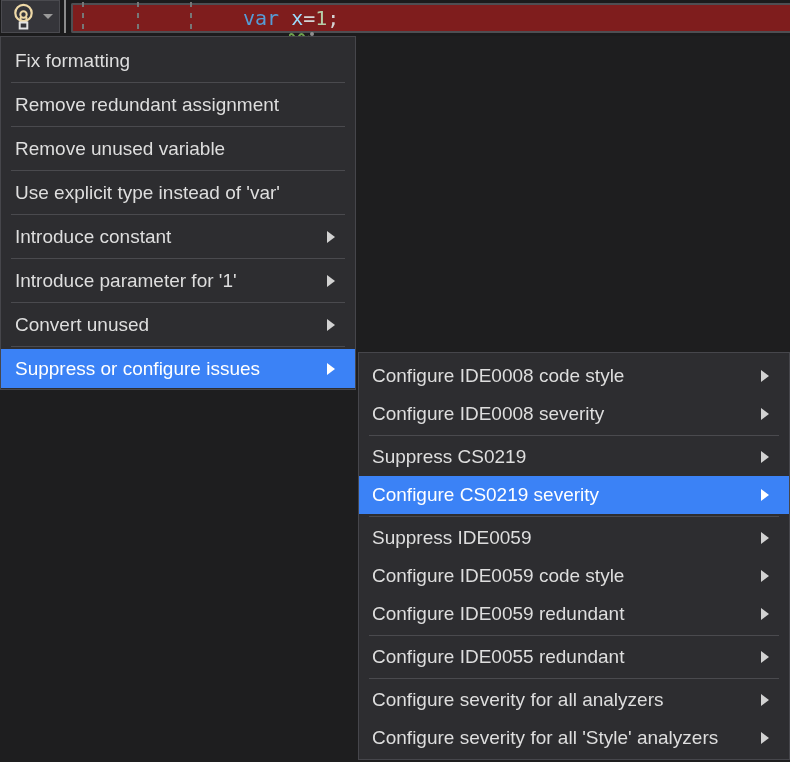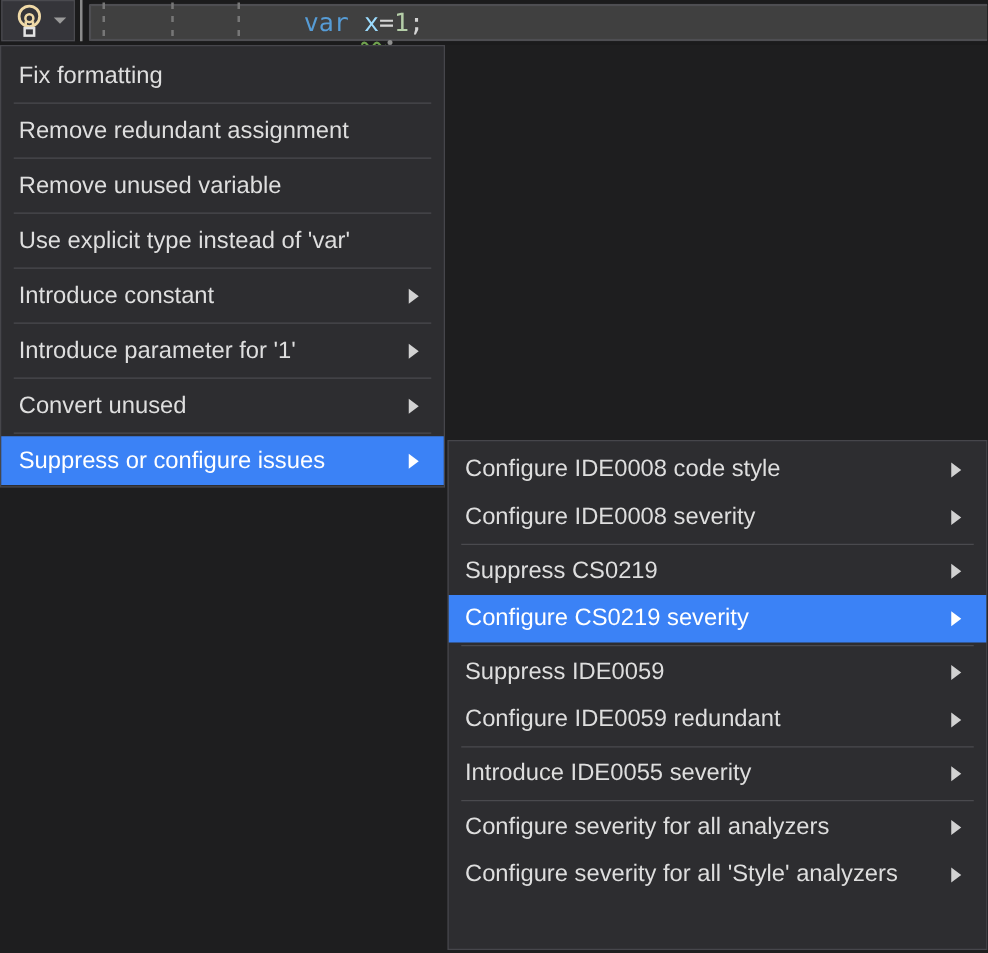--- a/index.html
+++ b/index.html
@@ -28,21 +28,21 @@
   }
 
   .margin-divider {
     position:absolute; left:64px; top:0; width:2px; height:33px; background:#8a8a8a;
   }
 
   .line-box {
     position:absolute; left:71px; top:3px; right:0; height:30px;
     border:2px solid #4e4e52; border-right:none;
     border-top-left-radius:2px; border-bottom-left-radius:2px;
-    background:#404040;
+    background:#7f1d1d;
   }
   .indent-guide {
     position:absolute; top:-3px; width:2px; height:33px;
     background:repeating-linear-gradient(to bottom,#777 0 5px,transparent 5px 11px);
   }
   .ig1 { left:9px; } .ig2 { left:64px; } .ig3 { left:117px; }
 
   .code-line {
     position:absolute; left:170px; top:50%; transform:translateY(-50%);
     font-family:"DejaVu Sans Mono", monospace; font-size:20px; white-space:pre;
@@ -174,26 +174,30 @@
     <div class="mi hl">
     <span class="mi-label">Configure CS0219 severity</span>
     <span class="mi-arrow"></span>
   </div>
     <div class="msep"></div>
     <div class="mi">
     <span class="mi-label">Suppress IDE0059</span>
     <span class="mi-arrow"></span>
   </div>
     <div class="mi">
+    <span class="mi-label">Configure IDE0059 code style</span>
+    <span class="mi-arrow"></span>
+  </div>
+    <div class="mi">
     <span class="mi-label">Configure IDE0059 redundant</span>
     <span class="mi-arrow"></span>
   </div>
     <div class="msep"></div>
     <div class="mi">
-    <span class="mi-label">Introduce IDE0055 severity</span>
+    <span class="mi-label">Configure IDE0055 redundant</span>
     <span class="mi-arrow"></span>
   </div>
     <div class="msep"></div>
     <div class="mi">
     <span class="mi-label">Configure severity for all analyzers</span>
     <span class="mi-arrow"></span>
   </div>
     <div class="mi">
     <span class="mi-label">Configure severity for all 'Style' analyzers</span>
     <span class="mi-arrow"></span>

